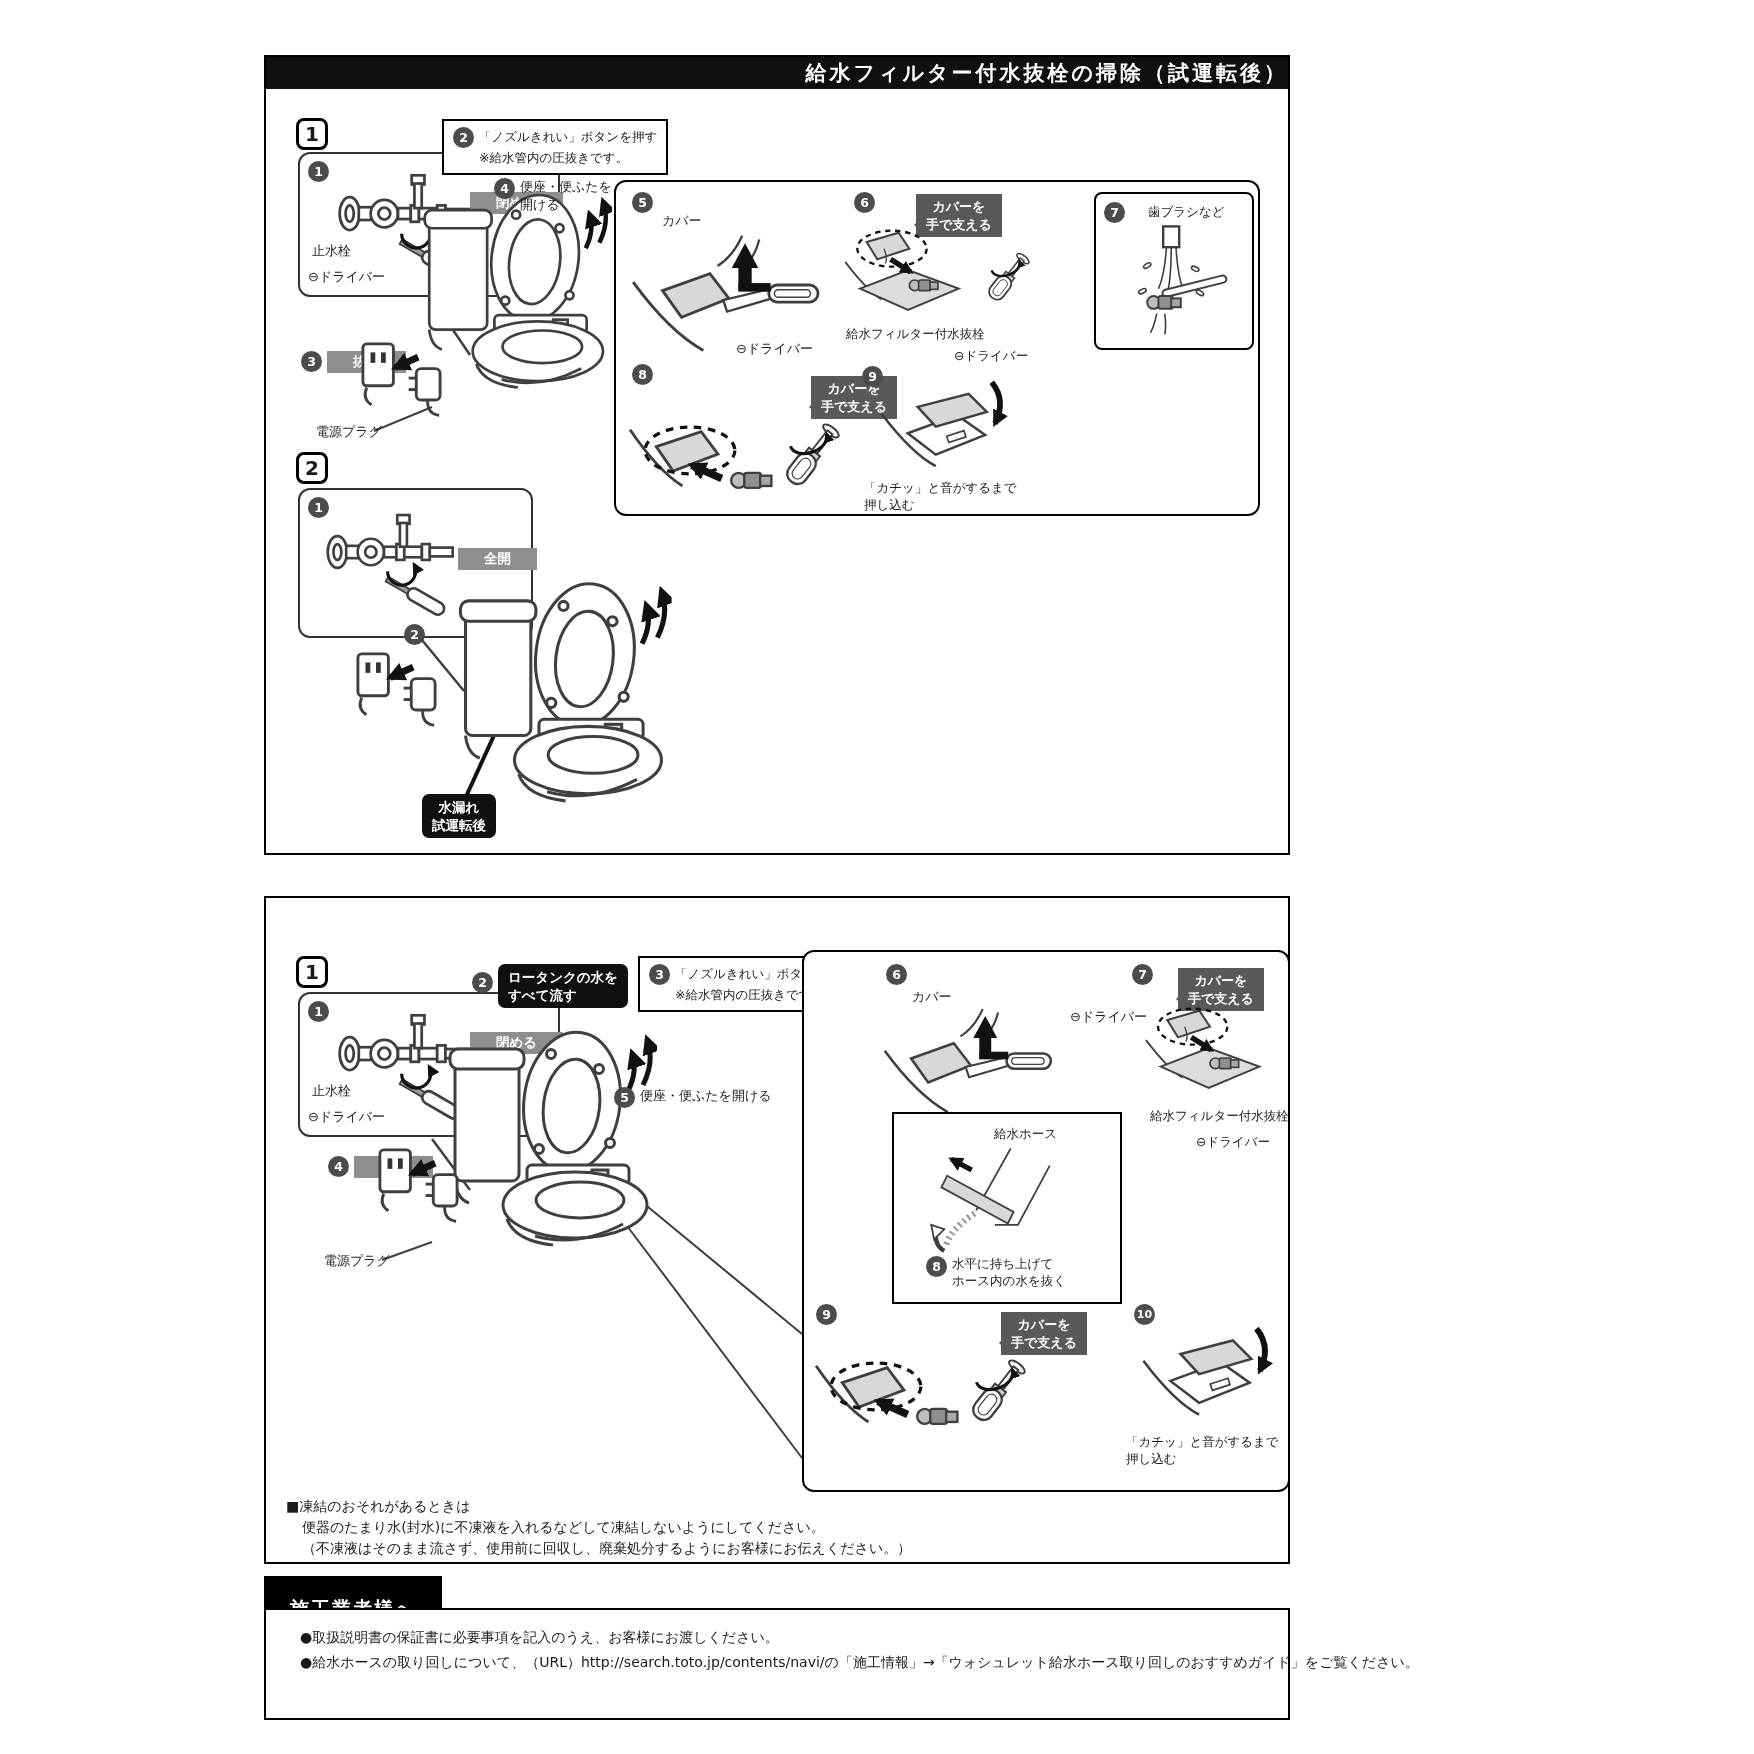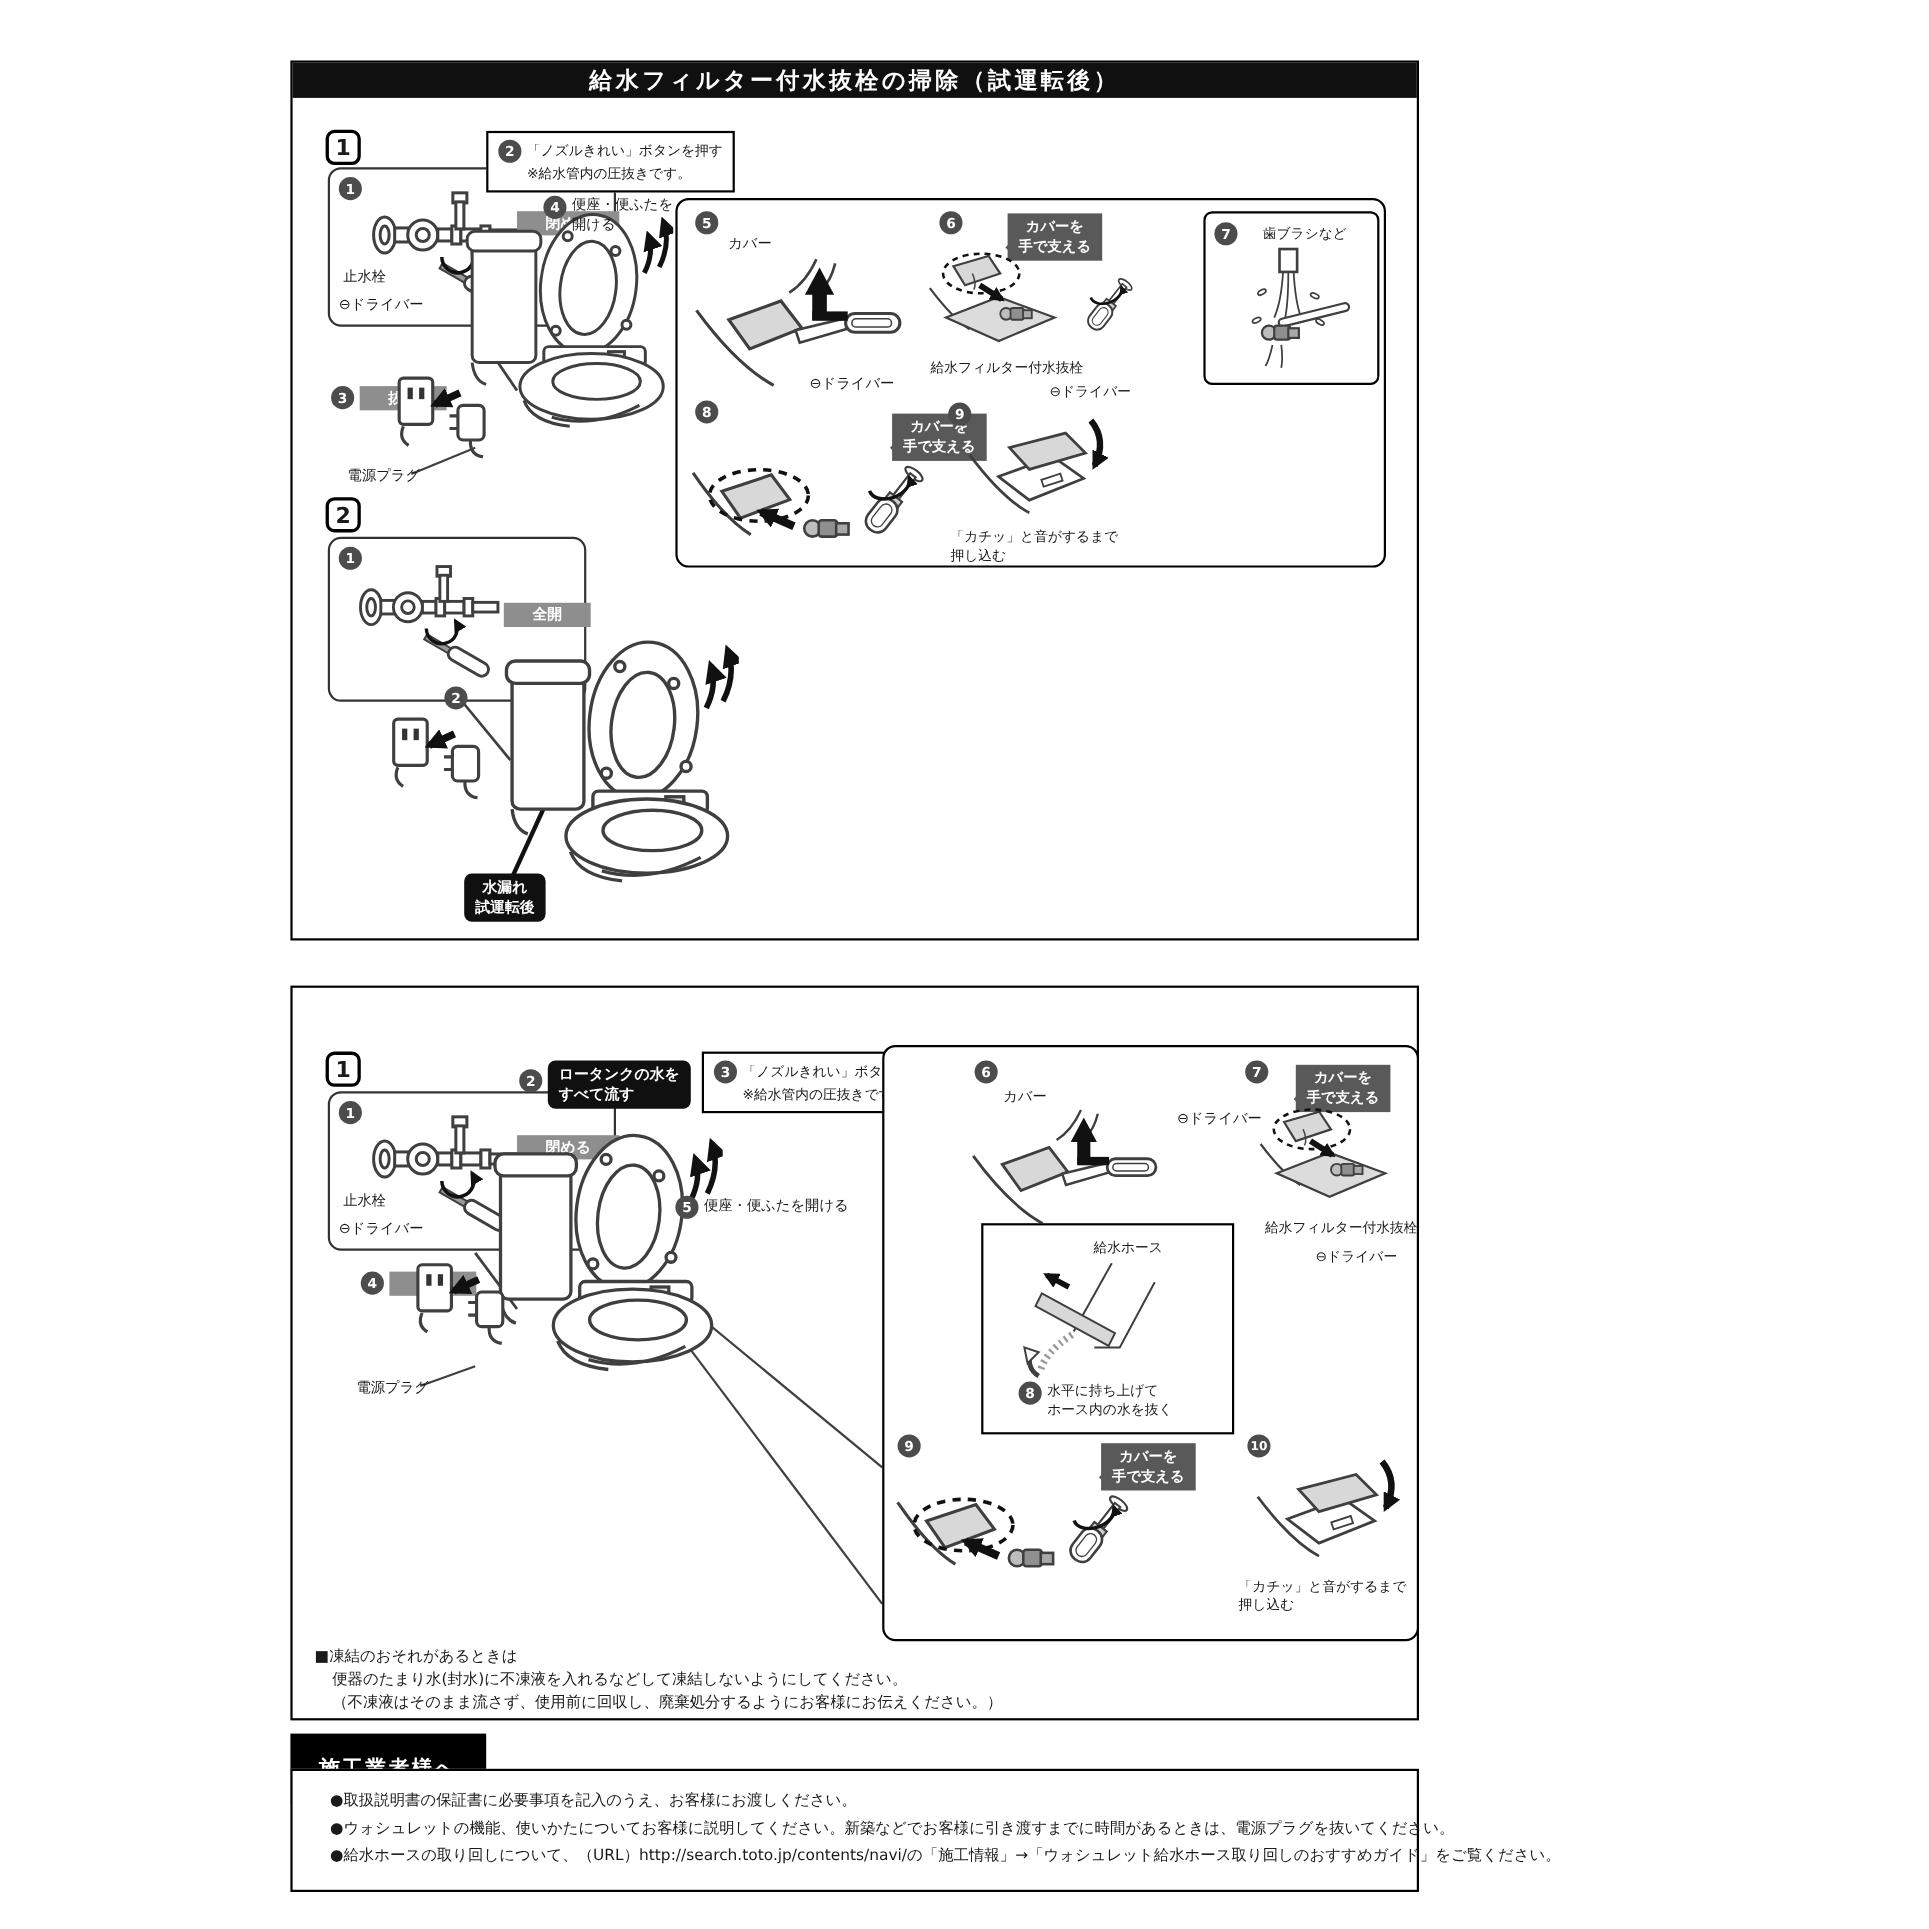--- a/index.html
+++ b/index.html
@@ -1,20 +1,20 @@
 <!DOCTYPE html>
 <html><head>
 <meta charset="utf-8">
 <style>
   *{margin:0;padding:0;box-sizing:border-box}
   html,body{width:1754px;height:1754px}
   body{background:#fff;position:relative;font-family:"DejaVu Sans","Liberation Sans",sans-serif;color:#1a1a1a;overflow:hidden}
   .abs{position:absolute}
   .blk{position:absolute;border:2.5px solid #000;background:#fff}
-  .hdr{position:absolute;left:0;top:0;right:0;height:32px;background:#101010;color:#fff;font-weight:bold;font-size:21px;text-align:center;line-height:32px;letter-spacing:3px}
+  .hdr{position:absolute;left:0;top:0;right:0;height:32px;background:#101010;color:#fff;font-weight:bold;font-size:21px;text-align:right;line-height:32px;letter-spacing:3px}
   .bigstep{position:absolute;width:32px;height:32px;border:3px solid #000;border-radius:8px;background:#fff;font-size:20px;font-weight:bold;text-align:center;line-height:27px}
   .numc{display:inline-flex;align-items:center;justify-content:center;min-width:21px;height:21px;border-radius:50%;background:#4c4c4c;color:#fff;font-size:12.5px;font-weight:bold;flex:none}
   .row{display:flex;gap:5px;align-items:flex-start}
   .col{display:flex;flex-direction:column;line-height:1.35}
   .lbl{font-size:13px;white-space:nowrap}
   .lbl-s{font-size:12.5px;white-space:nowrap}
   .gbadge{display:inline-block;background:#8e8e8e;color:#fff;font-size:13.5px;font-weight:bold;padding:2px 26px;white-space:nowrap}
   .dbadge{display:inline-block;position:relative;background:#595959;color:#fff;font-size:13px;font-weight:bold;text-align:center;line-height:1.35;padding:4px 10px;white-space:nowrap}
   .dbadge::before{content:"";position:absolute;left:-9px;bottom:5px;border:7px solid transparent;border-right-color:#595959}
   .kbadge{display:inline-block;background:#101010;color:#fff;font-size:13.5px;font-weight:bold;text-align:center;line-height:1.4;padding:4px 10px;border-radius:7px;white-space:nowrap}
@@ -455,15 +455,14 @@
   <div class="note abs" style="left:20px;top:598px">
     <span>■凍結のおそれがあるときは</span>
     <span class="ind">便器のたまり水(封水)に不凍液を入れるなどして凍結しないようにしてください。</span>
     <span class="ind">（不凍液はそのまま流さず、使用前に回収し、廃棄処分するようにお客様にお伝えください。）</span>
   </div>
 </div>
 
 <div class="tab" style="left:264px;top:1576px"><span>施工業者様へ</span></div>
 <div class="bullets" style="left:264px;top:1608px;width:1026px;height:112px">
   <div>●取扱説明書の保証書に必要事項を記入のうえ、お客様にお渡しください。</div>
-  <div>●ウォシュレットの機能、使いかたについてお客様に説明してください。新築などでお客様に引き渡すまでに時間があるときは、電源プラグを抜いてください。</div>
   <div>●給水ホースの取り回しについて、（URL）http://search.toto.jp/contents/navi/の「施工情報」→「ウォシュレット給水ホース取り回しのおすすめガイド」をご覧ください。</div>
 </div>
 
 </body></html>

